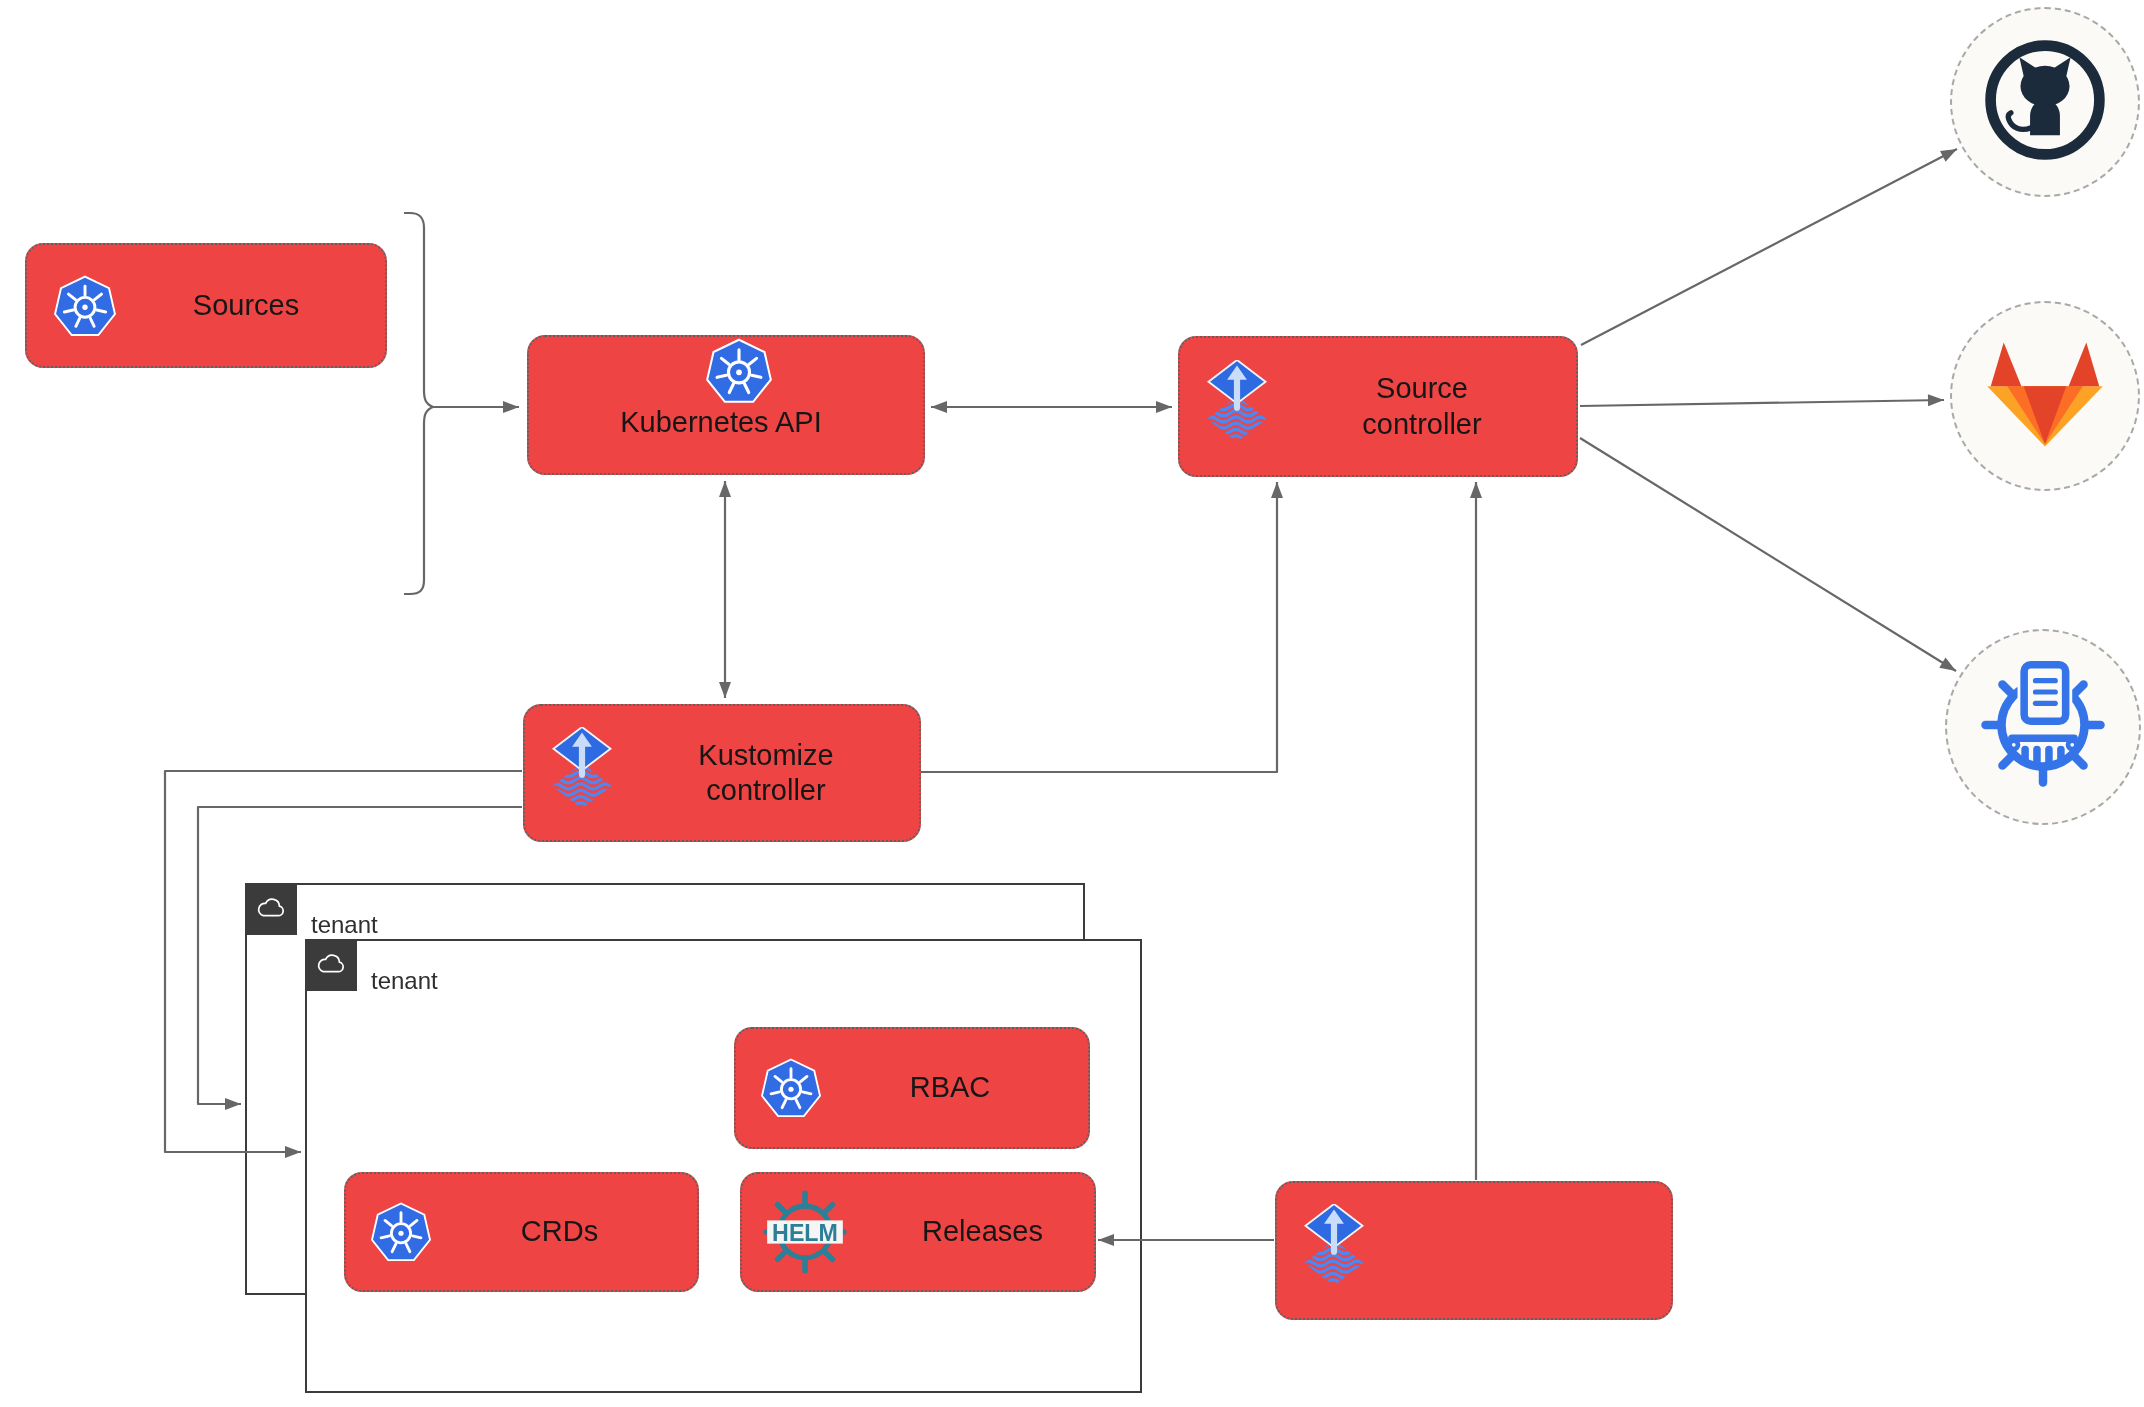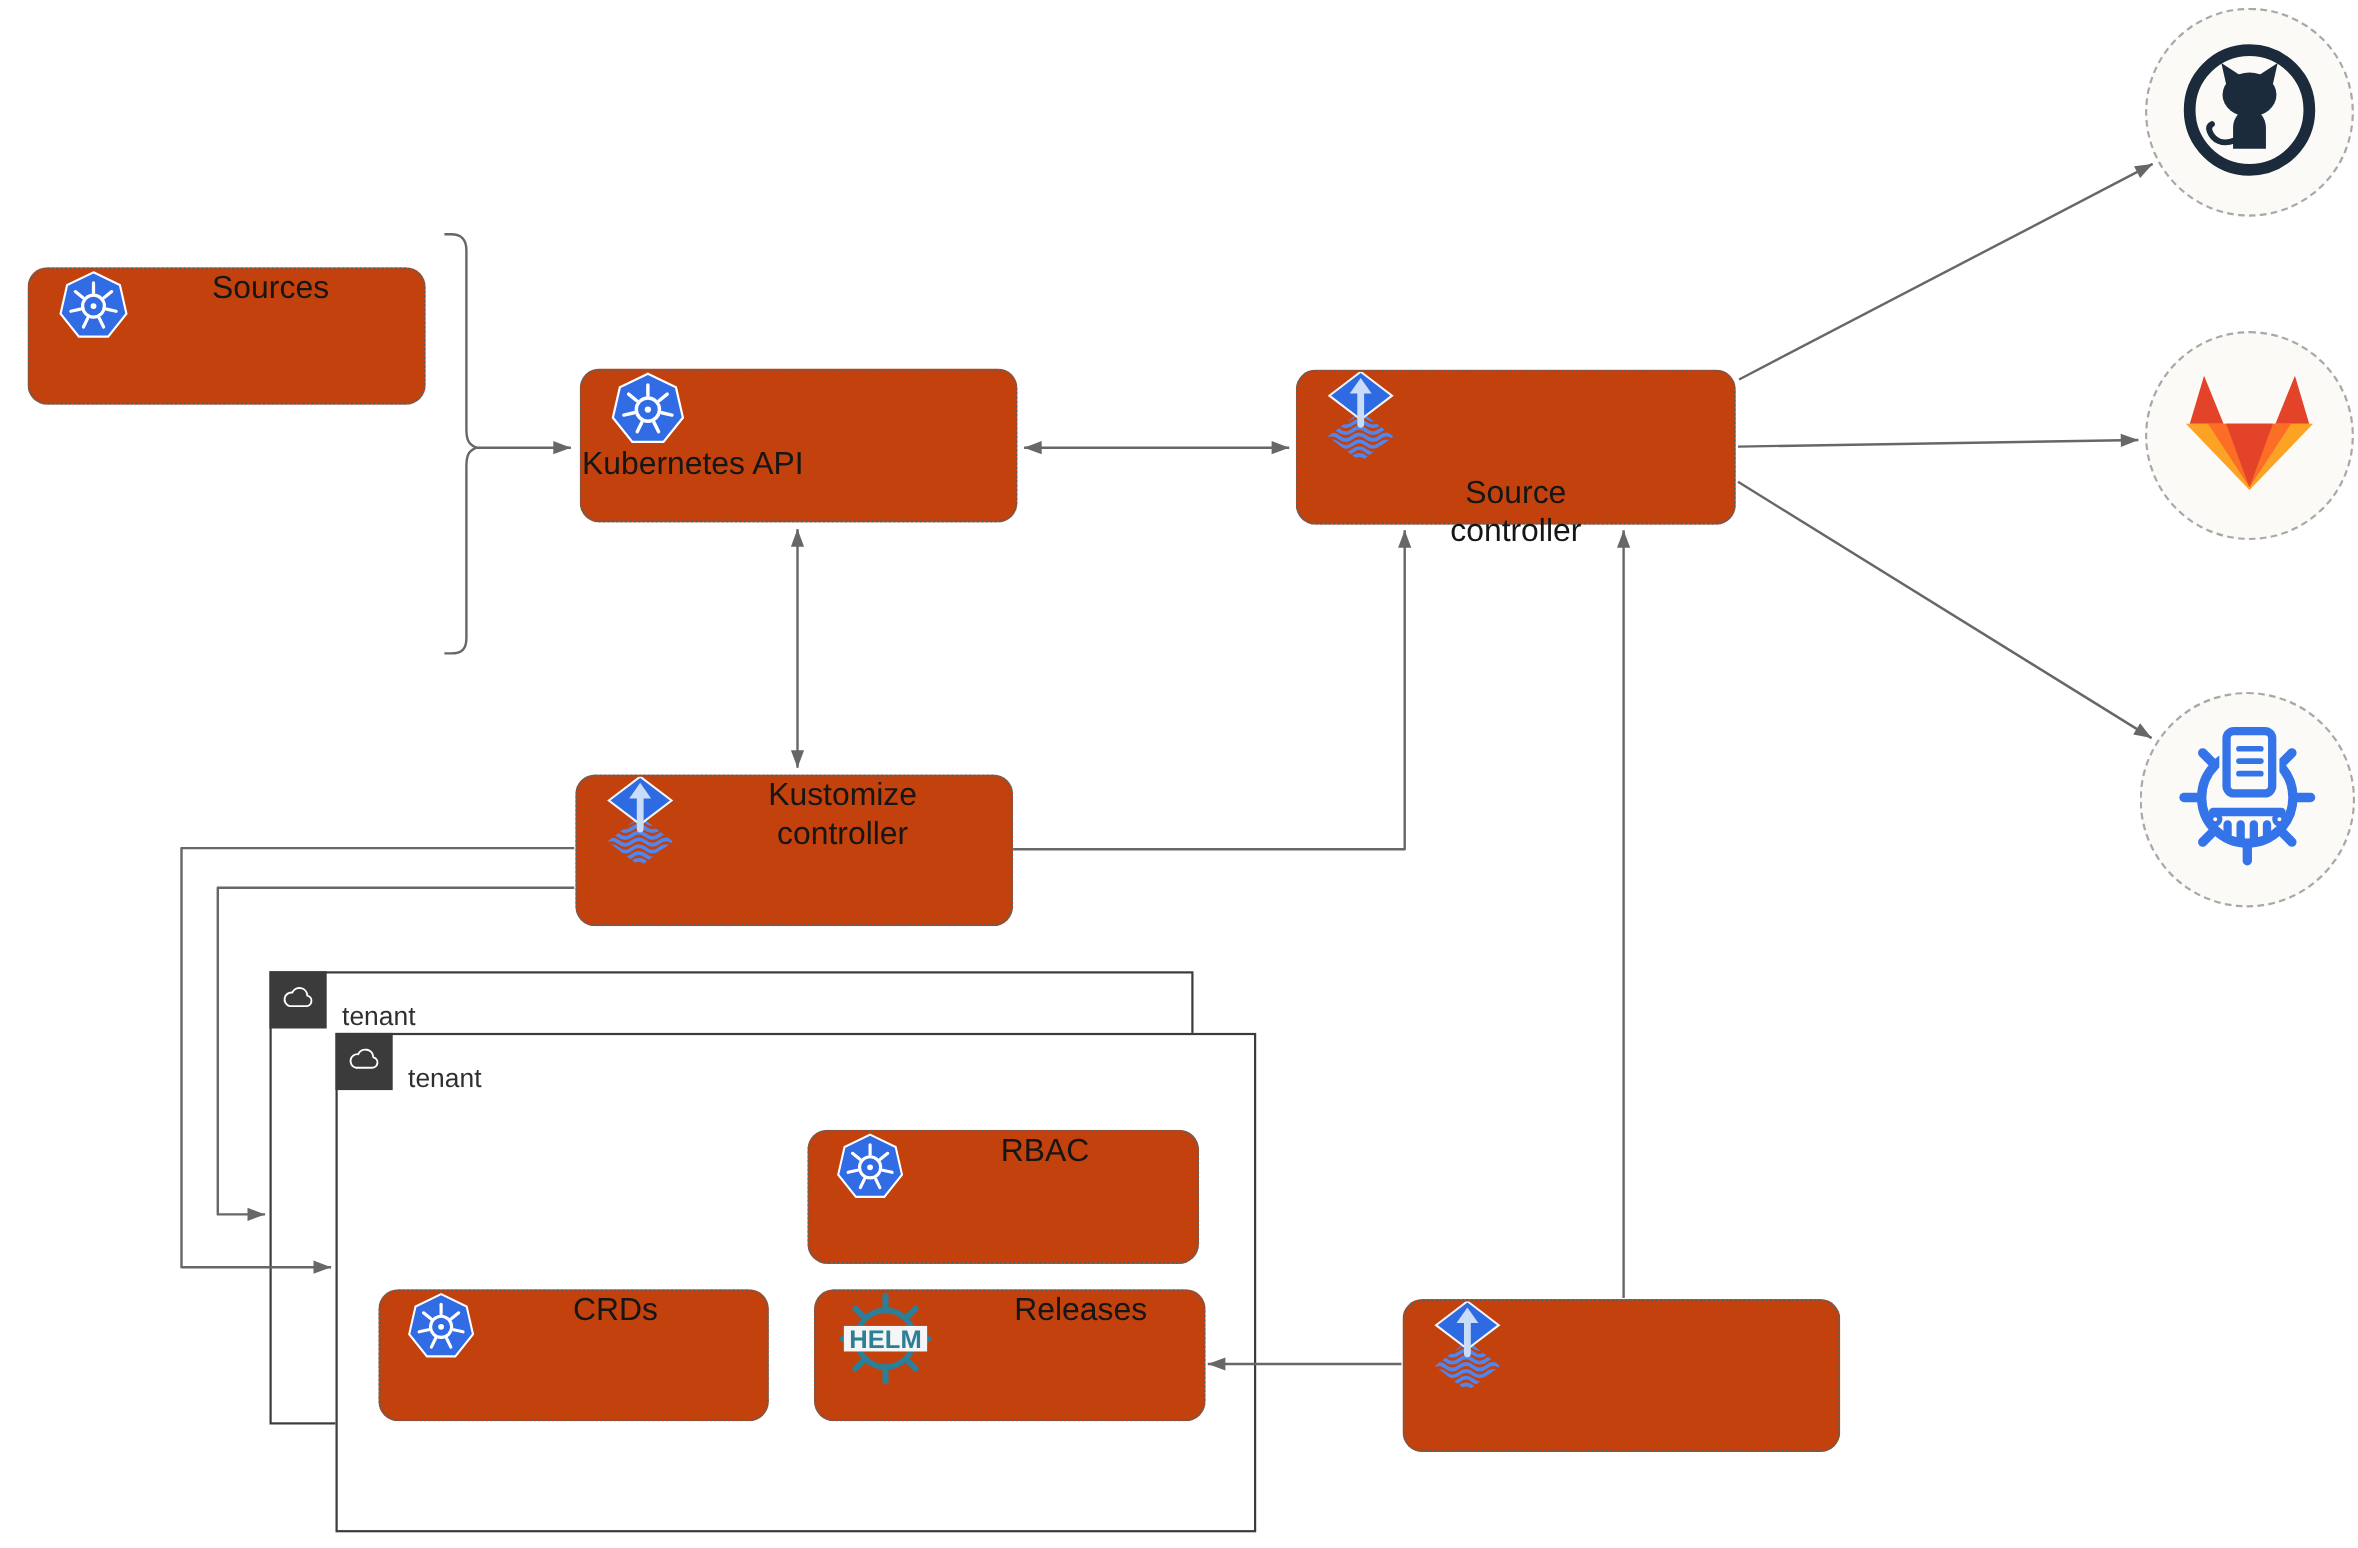--- a/index.html
+++ b/index.html
@@ -1,19 +1,19 @@
 <!DOCTYPE html>
 <html><head>
 <meta charset="utf-8">
 <style>
   html,body{margin:0;padding:0;background:#ffffff;}
   #canvas{position:relative;width:2144px;height:1407px;background:#ffffff;
           font-family:"Liberation Sans",sans-serif;overflow:hidden;}
-  .node{position:absolute;background:#c2410c;border:2px dotted #606060;border-radius:18px;
-        display:flex;align-items:flex-start;box-sizing:border-box;}
+  .node{position:absolute;background:#ef4444;border:2px dotted #606060;border-radius:18px;
+        display:flex;align-items:center;box-sizing:border-box;}
   .node .nicon{flex:0 0 auto;margin-left:26px;display:flex;align-items:center;}
   .node .nlabel{flex:1;text-align:center;font-size:29px;color:#161616;line-height:1.22;
         padding-right:10px;}
   .node.narrow .nlabel{max-width:180px;margin:0 auto;padding:0;}
   .tenant{position:absolute;background:#ffffff;border:2px solid #3b3b3b;box-sizing:border-box;}
   .tenant-tab{position:absolute;left:-2px;top:-2px;width:52px;height:52px;background:#3b3b3b;
         display:flex;align-items:center;justify-content:center;}
   .tenant-label{position:absolute;left:64px;top:26px;font-size:24px;color:#2f2f2f;}
   .endpoint{position:absolute;border-radius:50%;border:2.5px dashed #a8a8a8;background:#fbfaf7;
         display:flex;align-items:center;justify-content:center;box-sizing:border-box;}
@@ -142,21 +142,21 @@
 
   <div class="node" style="left:527px;top:335px;width:398px;height:140px;flex-direction:column;">
     <span class="nicon">
       <svg width="68" height="68">
           <use href="#sym-k8s"></use>
         </svg>
       </span>
     <span class="nlabel">Kubernetes API</span>
   </div>
 
-  <div class="node narrow" style="left:1178px;top:336px;width:400px;height:141px;flex-direction:column;">
+  <div class="node narrow" style="left:1178px;top:336px;width:400px;height:141px;">
     <span class="nicon">
       <svg width="62" height="93">
           <use href="#sym-flux"></use>
         </svg>
       </span>
     <span class="nlabel">Source controller</span>
   </div>
 
   <div class="node narrow" style="left:523px;top:704px;width:398px;height:138px;">
     <span class="nicon">

